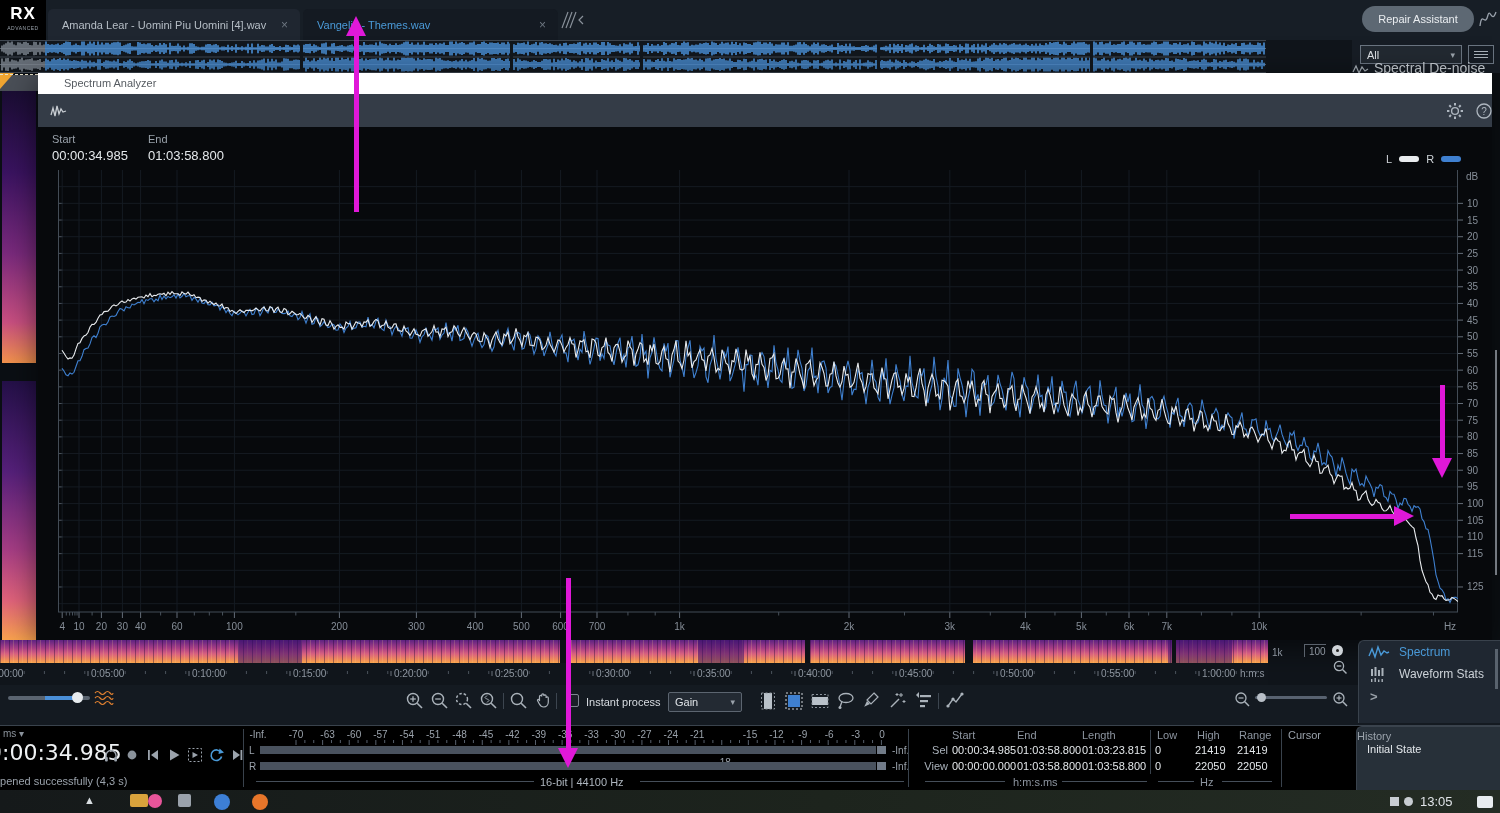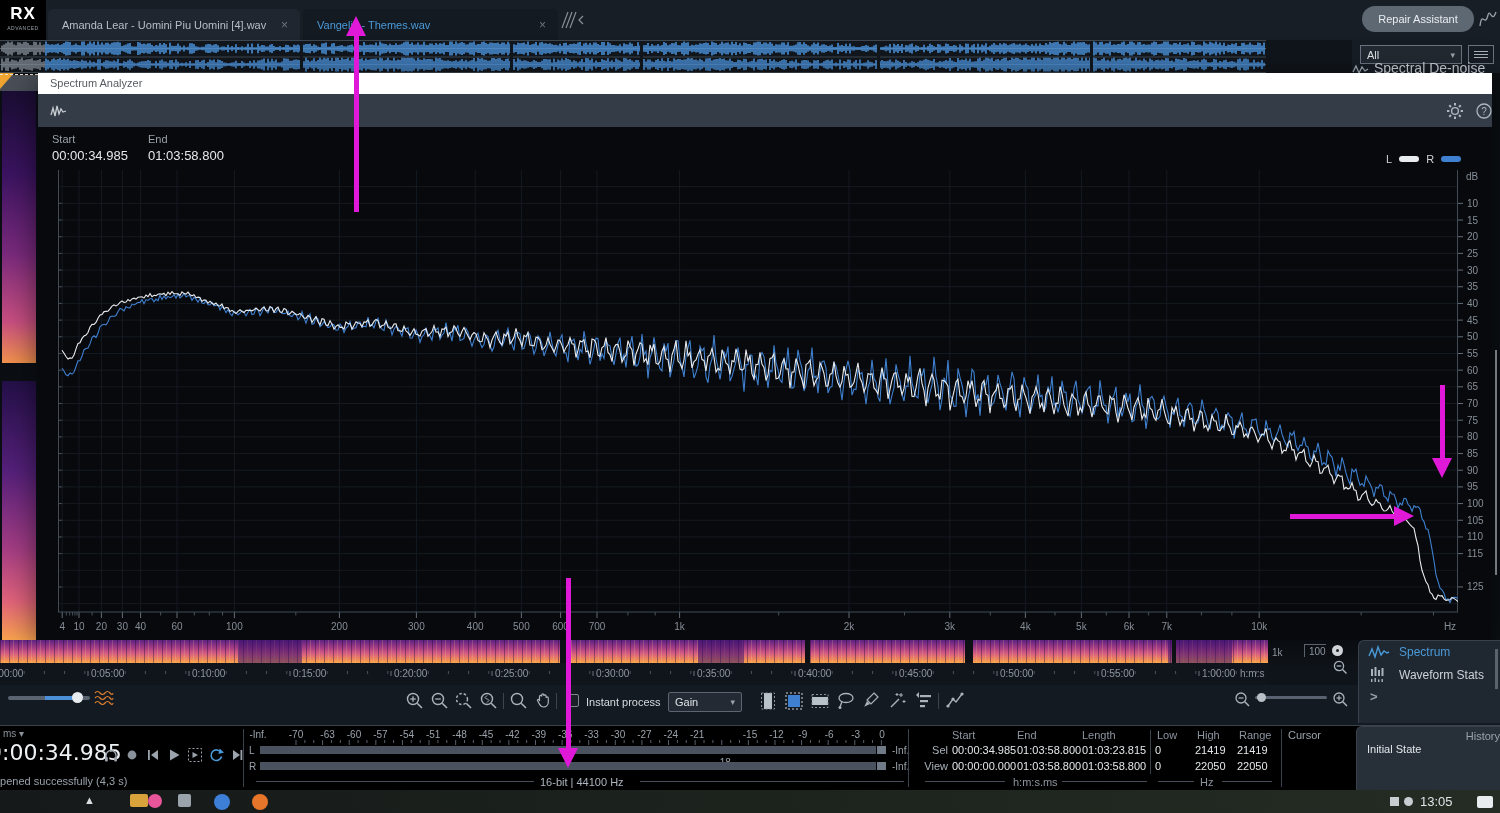--- a/index.html
+++ b/index.html
@@ -33,21 +33,21 @@
 
   
   #left-strip { left:0; top:73px; width:38px; height:567px; background:#0b0f14; }
   #left-strip .sg { position:absolute; left:2px; width:34px; }
   #ls-gray { position:absolute; left:0; top:2px; width:38px; height:16px; background:#4a4f57; }
   #ls-marker { position:absolute; left:0; top:0; width:0; height:0; border-top:16px solid #f0a531; border-right:14px solid transparent; }
   #ls-dash { position:absolute; left:0; top:1px; width:38px; border-top:1px dashed #e8e2c8; }
 
   
   #win { left:38px; top:73px; width:1454px; height:567px; background:#07090c; box-shadow:0 8px 30px rgba(0,0,0,.6); }
-  #win-title { left:0; top:0; width:1454px; height:21px; background:#ffffff; color:#565b61; font-size:11px; line-height:21px; padding-left:12px; }
+  #win-title { left:0; top:0; width:1454px; height:21px; background:#ffffff; color:#565b61; font-size:11px; line-height:21px; padding-left:26px; }
   #win-toolbar { left:0; top:21px; width:1454px; height:33px; background:#343c47; }
   #win-content { left:0; top:54px; width:1454px; height:513px; background:#07090c; }
   .se-label { font-size:11px; color:#99a1aa; }
   .se-value { font-size:13px; color:#e4e8eb; margin-top:3px; }
   #legend { left:1348px; top:26px; display:flex; align-items:center; gap:7px; font-size:11px; color:#cfd4d9; }
   .pill { width:20px; height:6px; border-radius:3px; display:inline-block; }
 
   svg text { fill:#868e98; font-size:10px; font-family:"Liberation Sans","DejaVu Sans",sans-serif; }
 
   
@@ -66,21 +66,21 @@
   .ticon { position:absolute; top:6px; width:20px; height:20px; }
   .sep { position:absolute; top:8px; width:1px; height:16px; background:#3c454f; }
   #instant-label { position:absolute; top:11px; left:586px; font-size:11px; color:#d7dbe0; }
   #checkbox { position:absolute; top:9px; left:566px; width:13px; height:13px; border:1px solid #7e8791; border-radius:2px; background:#1a2027; }
   #gain-select { position:absolute; top:7px; left:668px; width:74px; height:20px; background:#232a33; border:1px solid #5c6570;
     border-radius:2px; color:#dfe3e7; font-size:11px; display:flex; align-items:center; padding:0 6px; }
   #gain-select .chev { margin-left:auto; color:#9aa2ab; font-size:9px; }
 
   
   #right-panel { left:1358px; top:640px; width:142px; height:83px; background:#1f2731; border-radius:6px 0 0 0; border-top:1px solid #39424c; border-left:1px solid #39424c; }
-  .rp-item { display:flex; align-items:center; gap:9px; padding:4px 0 4px 9px; font-size:12px; }
+  .rp-item { display:flex; align-items:flex-start; gap:9px; padding:4px 0 4px 9px; font-size:12px; }
   #rp-chevron { padding:2px 0 0 11px; color:#98a0a8; font-size:13px; font-weight:bold; }
 
   
   #bottom { left:0; top:725px; width:1500px; height:65px; background:#000000; border-top:1px solid #3a434d; }
   .vdiv { position:absolute; top:3px; width:1px; height:58px; background:#39424c; }
   #time-unit { position:absolute; left:3px; top:2px; font-size:10px; color:#8a929b; }
   #big-time { position:absolute; left:0; top:14px; width:238px; overflow:hidden; font-size:22px; color:#eef1f3;
     font-family:"DejaVu Sans",sans-serif; white-space:nowrap; text-indent:-26px; }
   #status-msg { position:absolute; left:0; top:49px; width:240px; overflow:hidden; font-size:11px; color:#9aa2ab; white-space:nowrap; text-indent:-6px; }
   #transport { position:absolute; left:103px; top:21px; display:flex; gap:4px; }
@@ -93,21 +93,21 @@
   .mlr { position:absolute; left:249px; font-size:10px; color:#9aa2ab; }
   #meter-format { position:absolute; left:540px; top:50px; font-size:11px; color:#aeb6bf; }
   .hline { position:absolute; top:55px; height:1px; background:#454e59; }
 
   .ih { position:absolute; font-size:11px; color:#8d95a0; }
   .iv { position:absolute; font-size:11px; color:#e3e7ea; }
   .iname { position:absolute; font-size:11px; color:#aab2bb; text-align:right; width:34px; }
 
   #history-panel { position:absolute; left:1356px; top:0px; width:144px; height:65px; background:#273039; border-radius:6px 0 0 0;
     border-top:1px solid #3a434d; border-left:1px solid #3a434d; }
-  #history-title { position:absolute; left:0; right:0; top:3px; text-align:right; font-size:11px; color:#9aa2ab; }
+  #history-title { position:absolute; left:0; right:16px; top:3px; text-align:left; font-size:11px; color:#9aa2ab; }
   .hist-item { position:absolute; left:10px; top:16px; font-size:11px; color:#e2e6ea; }
   #cursor-label { position:absolute; left:1288px; top:3px; font-size:11px; color:#9aa2ab; }
 
   
   #taskbar { left:0; top:790px; width:1500px; height:23px; background:linear-gradient(90deg,#15191a,#1d241d 55%,#242c24); }
   #clock { position:absolute; left:1420px; top:4px; font-size:13px; color:#dfe3e7; }
   .tb-ico { position:absolute; top:4px; }
 
   
   .anno { position:absolute; background:#e018d8; z-index:99; }

